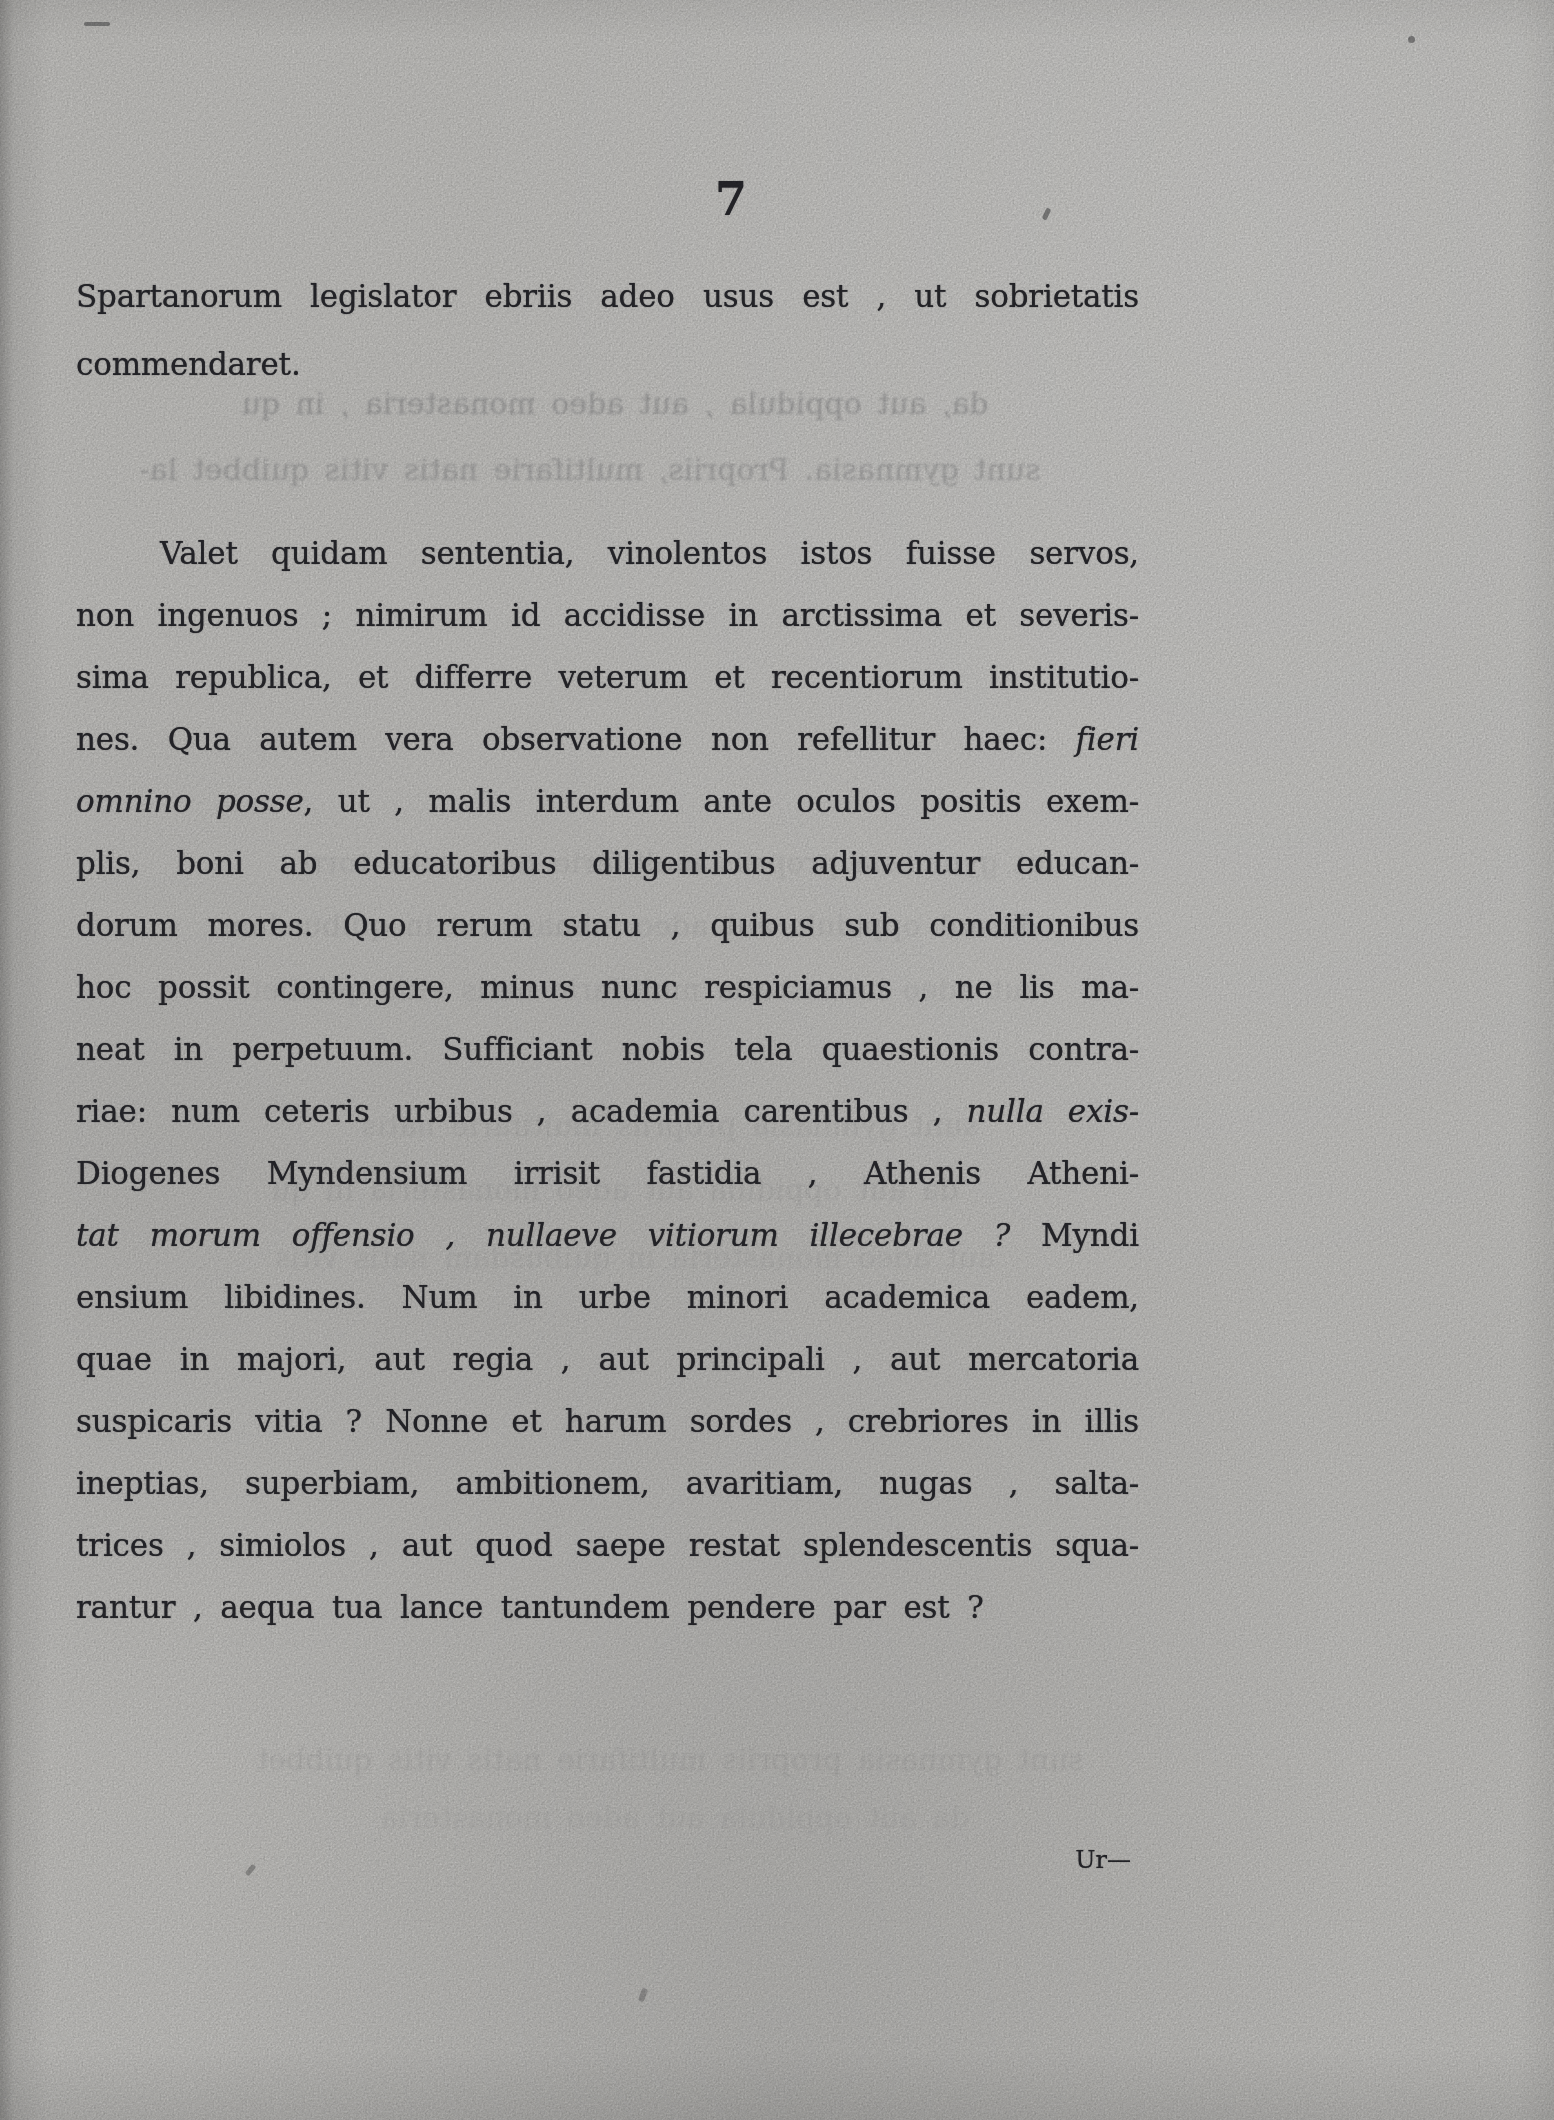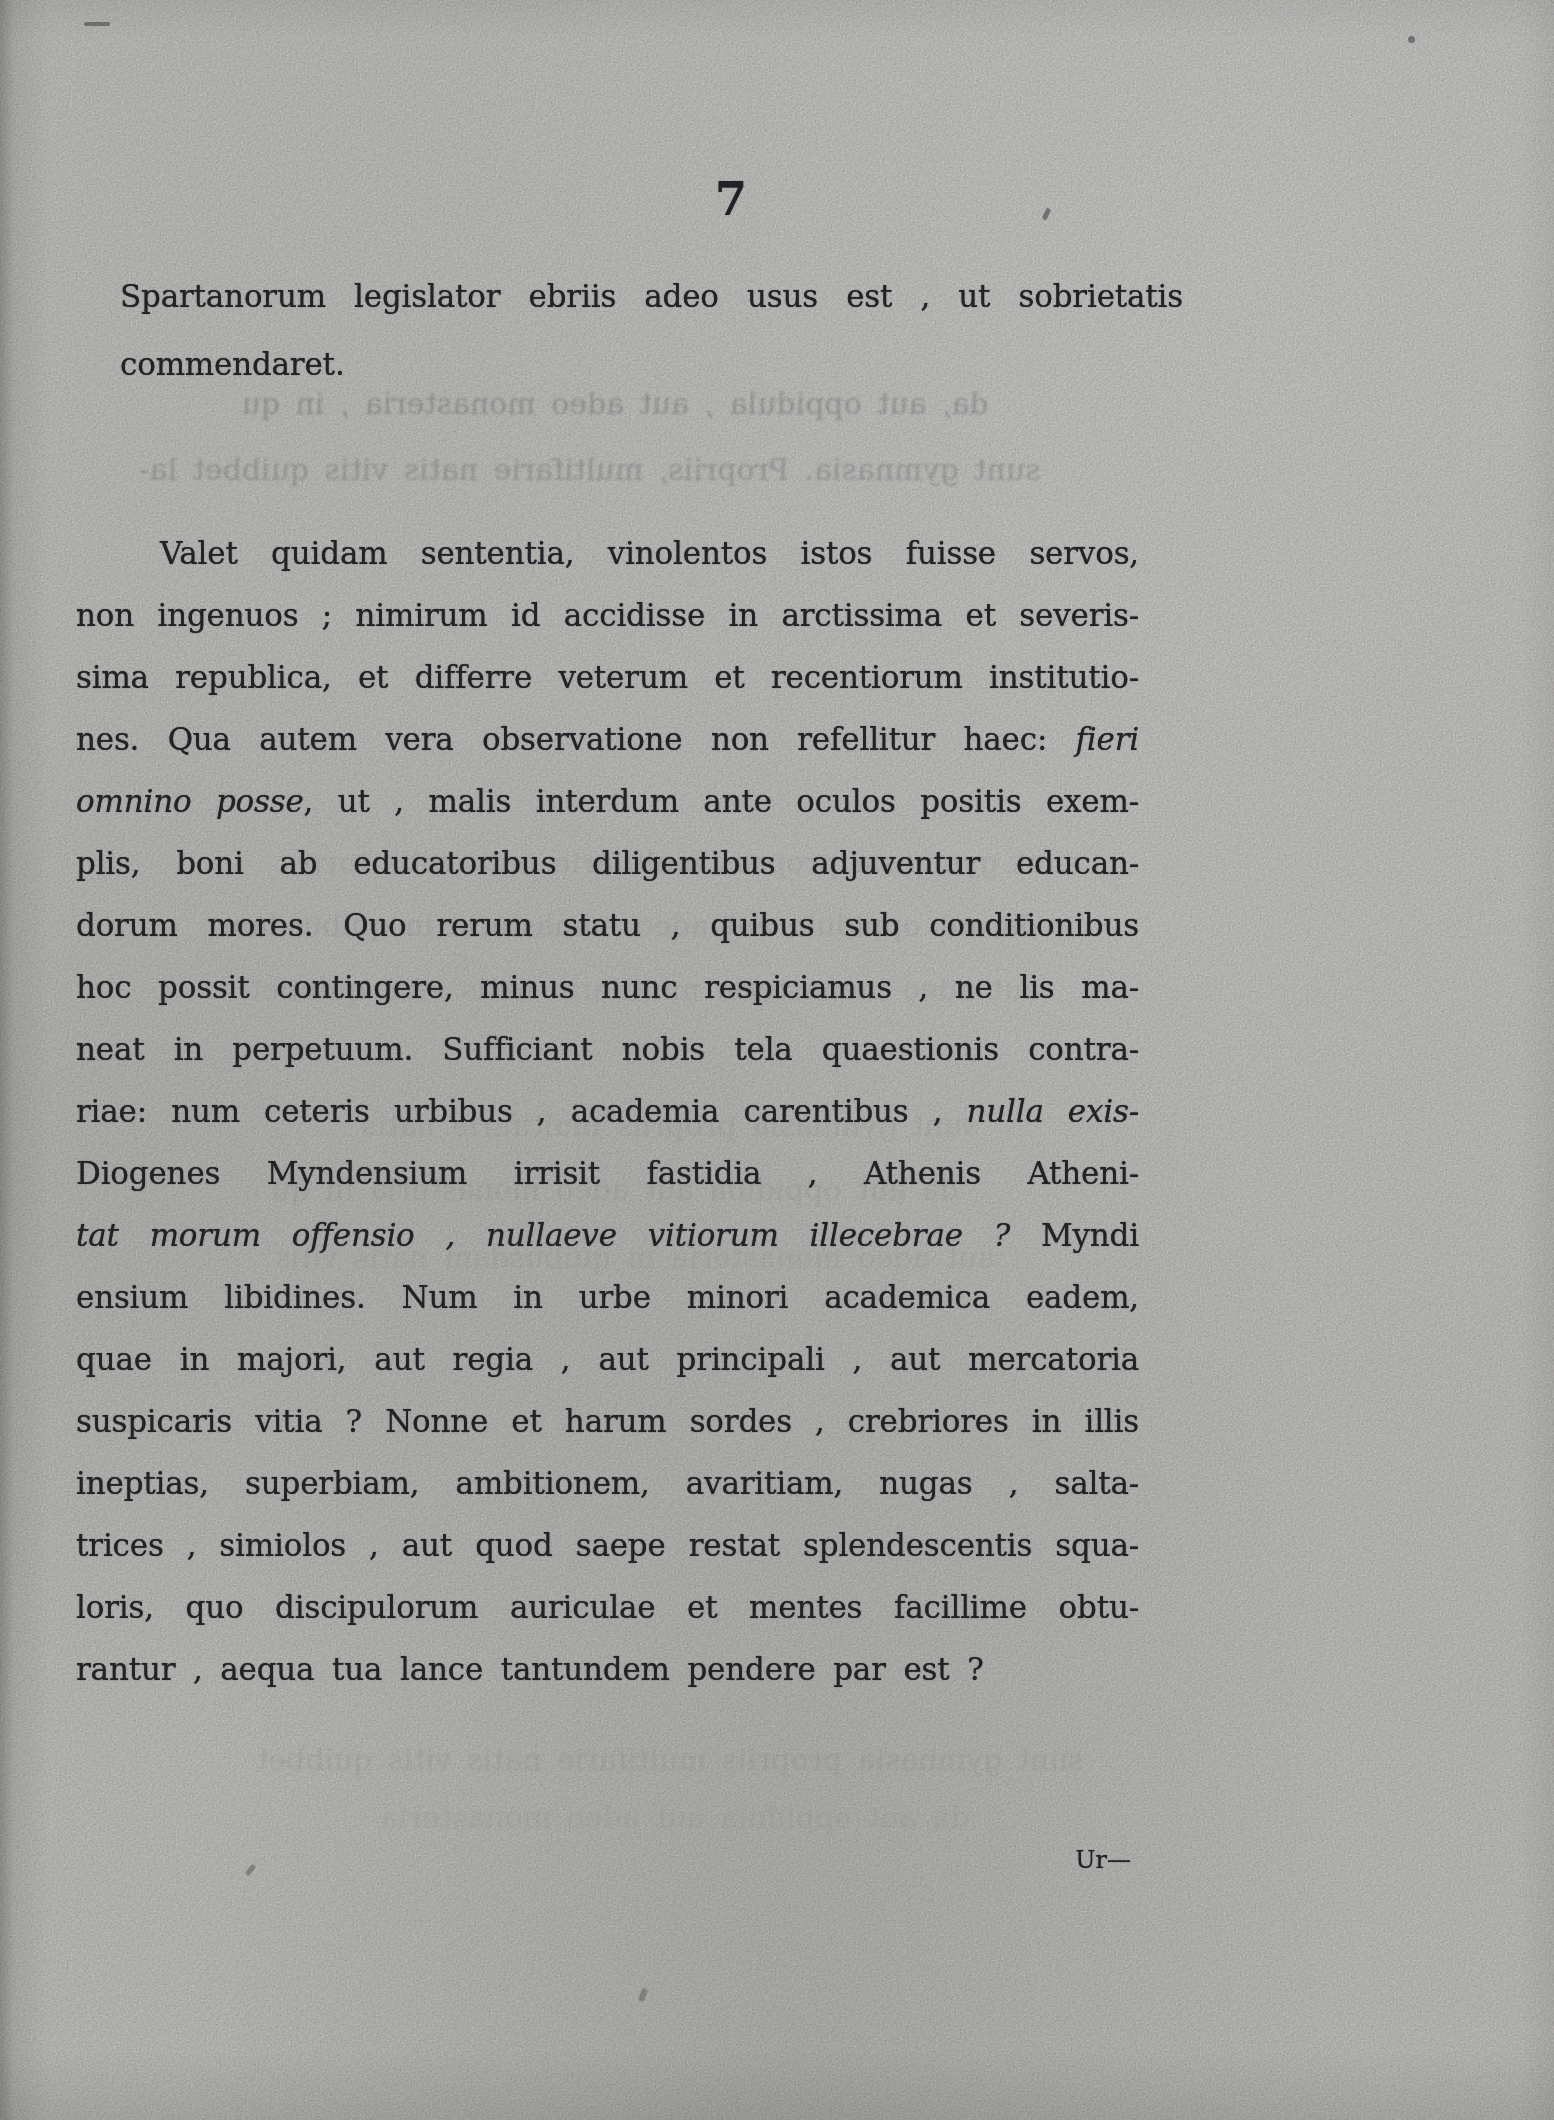--- a/index.html
+++ b/index.html
@@ -19,21 +19,21 @@
     font-family:"DejaVu Serif", serif;
     color:#2b2b30;
   }
   .grain{position:absolute;left:0;top:0;z-index:5;pointer-events:none;}
   .pagenum{
     position:absolute;left:676px;top:172px;width:110px;
     text-align:center;font-size:46px;font-weight:bold;
     text-shadow:0 0 1px rgba(43,43,48,0.8);
     z-index:3;
   }
-  .textblock-p1{position:absolute;left:76px;top:262px;width:1063px;line-height:68px;z-index:3;margin-left:44px;}
+  .textblock-p1{position:absolute;left:76px;top:262px;width:1063px;line-height:68px;z-index:3;}
   .textblock-p2{position:absolute;left:76px;top:522px;width:1063px;line-height:62px;z-index:3;}
   .line{
     height:inherit;
     font-size:31px;
     letter-spacing:-0.2px;
     word-spacing:3px;
     text-align:justify;
     text-align-last:justify;
     text-shadow:0 0 1.1px rgba(43,43,48,0.85);
     white-space:normal;
@@ -100,21 +100,20 @@
       <div class="line"><span>hoc possit contingere, minus nunc respiciamus , ne lis ma-</span></div>
       <div class="line"><span>neat in perpetuum. Sufficiant nobis tela quaestionis contra-</span></div>
       <div class="line"><span>riae: num ceteris urbibus , academia carentibus , </span><span class="it">nulla exis-</span></div>
       <div class="line"><span>Diogenes Myndensium irrisit fastidia , Athenis Atheni-</span></div>
       <div class="line"><span class="it">tat morum offensio , nullaeve vitiorum illecebrae ?</span><span> Myndi</span></div>
       <div class="line"><span>ensium libidines. Num in urbe minori academica eadem,</span></div>
       <div class="line"><span>quae in majori, aut regia , aut principali , aut mercatoria</span></div>
       <div class="line"><span>suspicaris vitia ? Nonne et harum sordes , crebriores in illis</span></div>
       <div class="line"><span>ineptias, superbiam, ambitionem, avaritiam, nugas , salta-</span></div>
       <div class="line"><span>trices , simiolos , aut quod saepe restat splendescentis squa-</span></div>
-      <div class="line"><span>loris, quo discipulorum auriculae et mentes facillime obtu-</span></div>
       <div class="line free"><span>rantur , aequa tua lance tantundem pendere par est ?</span></div>
     </div>
 
   <div class="catchword">Ur—</div>
 
   <div class="speck" style="left:84px;top:22px;width:26px;height:4px;border-radius:2px;"></div>
   <div class="speck" style="left:1408px;top:36px;width:7px;height:7px;"></div>
   <div class="speck" style="left:1044px;top:208px;width:5px;height:12px;transform:rotate(25deg);border-radius:2px;"></div>
   <div class="speck" style="left:248px;top:1864px;width:5px;height:12px;transform:rotate(40deg);border-radius:2px;opacity:0.4;"></div>
   <div class="speck" style="left:640px;top:1988px;width:6px;height:14px;transform:rotate(20deg);border-radius:3px;opacity:0.35;"></div>

